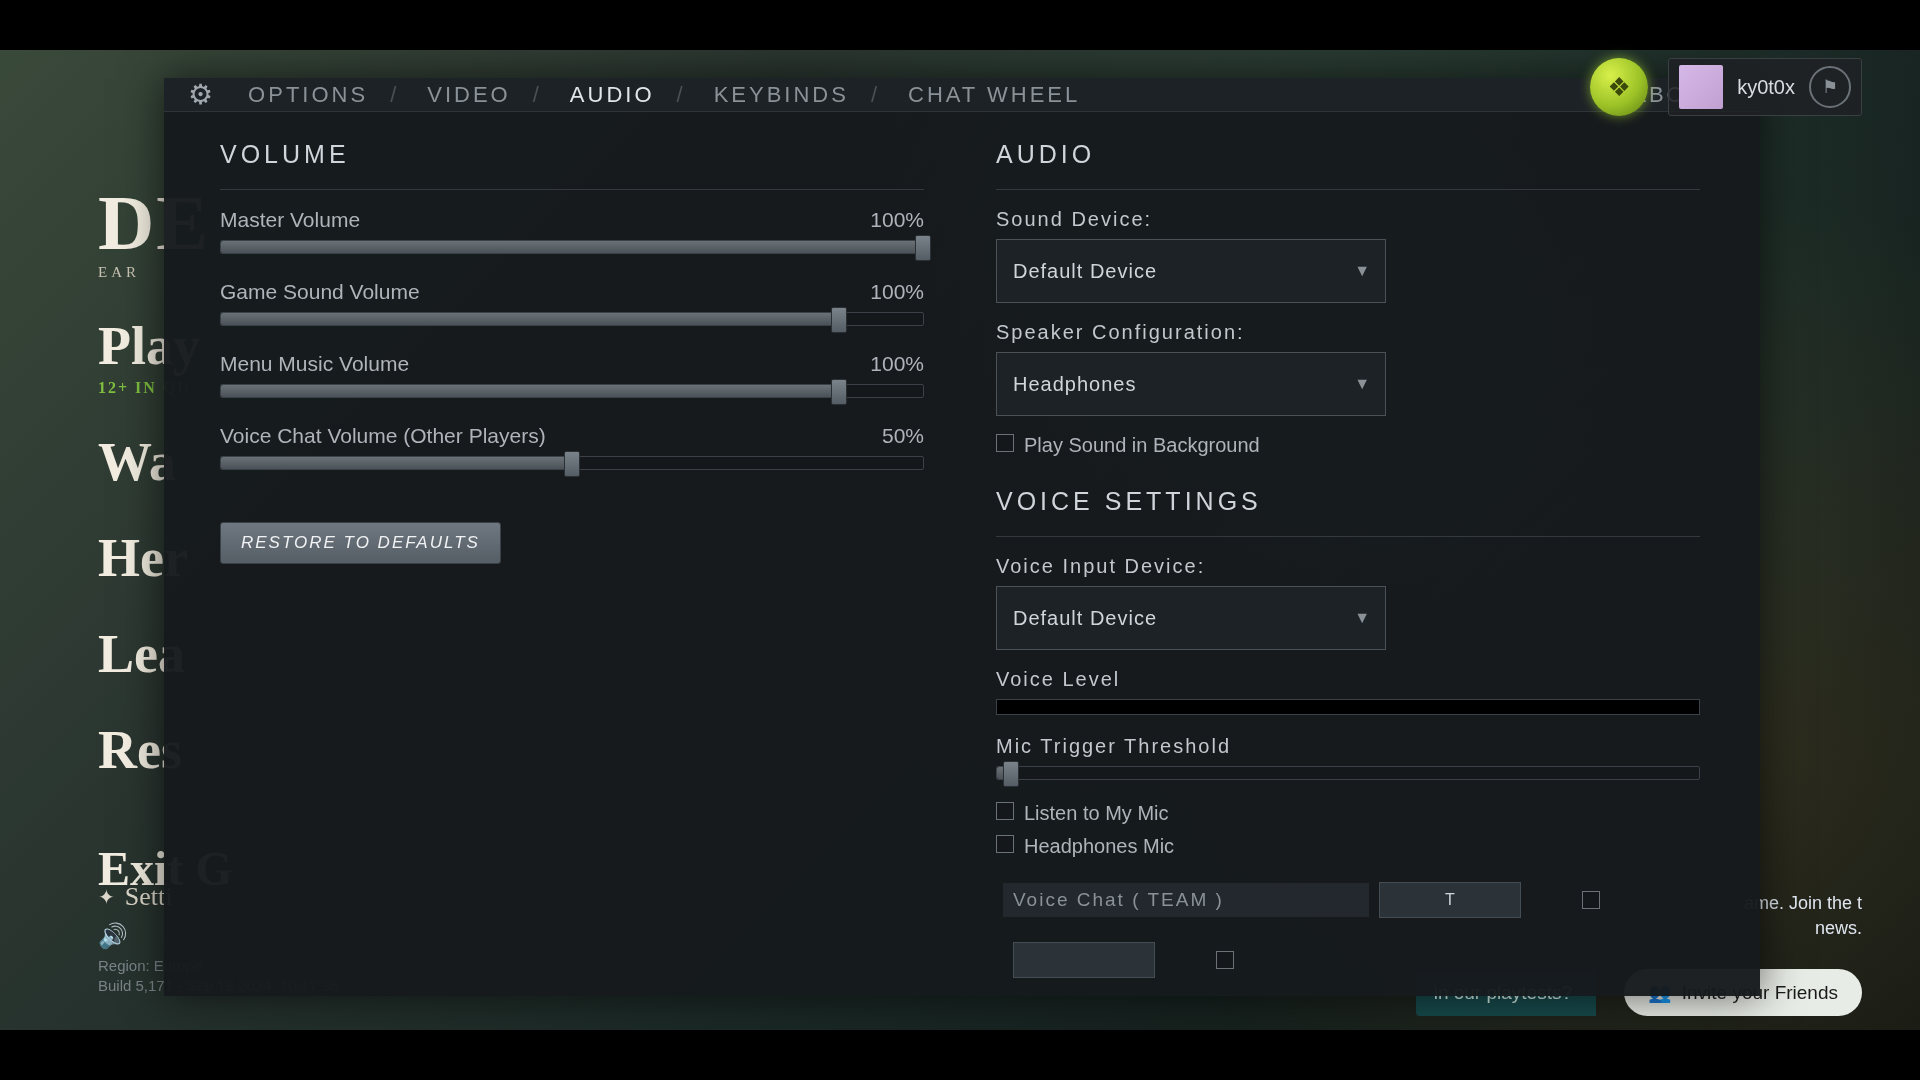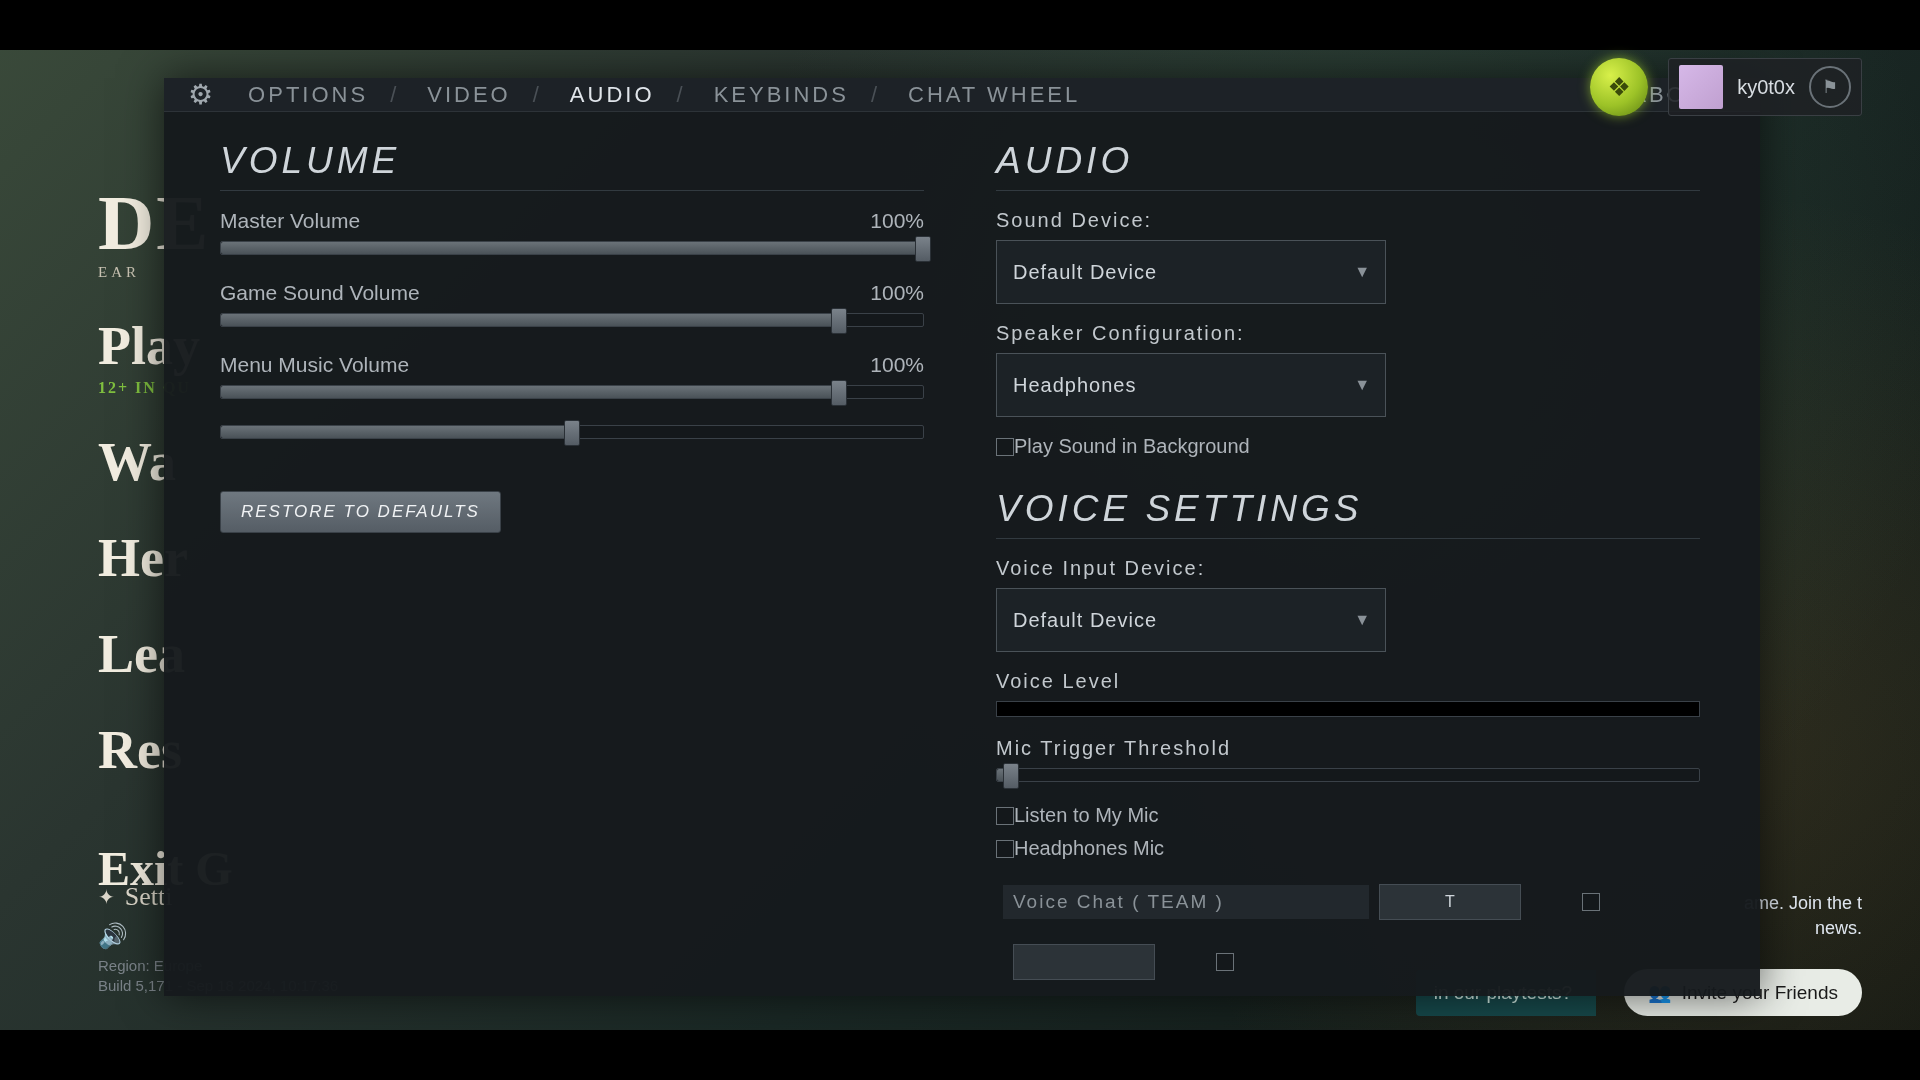--- a/index.html
+++ b/index.html
@@ -32,36 +32,36 @@
   .panel{position:absolute;left:164px;top:78px;width:1596px;height:918px;background:rgba(22,26,29,.97);z-index:4;box-shadow:0 0 40px rgba(0,0,0,.6);display:flex;flex-direction:column;}
   .tabbar{height:48px;display:flex;align-items:center;padding:0 24px;gap:0;border-bottom:1px solid #2d3338;color:#8a9298;font-size:22px;letter-spacing:3px;background:#1d2227;}
   .gear{color:#a0a8ae;font-size:28px;margin-right:18px;}
   .tab{padding:0 14px;cursor:pointer;}
   .tab.sep::after{content:"/";color:#4a5056;margin-left:22px;}
   .tab.active{color:#e0e5ea;}
   .tab-right{margin-left:auto;}
 
   .content{flex:1;display:flex;padding:28px 60px 28px 56px;gap:72px;}
   .col{flex:1;}
-  h2{color:#cfd5da;font-size:37px;font-weight:500;letter-spacing:4px;margin:0 0 18px 0;border-bottom:1px solid #323a40;padding-bottom:8px;font-style:italic;}
+  h2{color:#cfd5da;font-size:25px;font-weight:500;letter-spacing:4px;margin:0 0 18px 0;border-bottom:1px solid #323a40;padding-bottom:20px;}
   h2.nomargin{margin-top:30px;}
   .field-label{color:#c2c8cd;font-size:20px;letter-spacing:2px;margin-bottom:8px;}
 
   .slider-row{margin-bottom:26px;}
   .slider-head{display:flex;justify-content:space-between;color:#aeb4ba;font-size:21px;margin-bottom:8px;}
   .slider-track{position:relative;height:12px;background:#14181b;border:1px solid #3a4148;border-radius:2px;}
   .slider-fill{position:absolute;left:0;top:0;bottom:0;background:linear-gradient(to bottom,#6a7278,#4a5258);border-radius:2px 0 0 2px;}
   .slider-thumb{position:absolute;top:-6px;width:14px;height:24px;background:linear-gradient(to bottom,#7a828a,#545c64);border:1px solid #2a3036;border-radius:2px;transform:translateX(-50%);}
 
   .btn-default{display:inline-block;margin-top:26px;padding:10px 20px;background:linear-gradient(to bottom,#6f7880,#555d65);color:#f0f2f4;font-size:17px;letter-spacing:2px;border-radius:3px;border:1px solid #3a4148;cursor:pointer;font-style:italic;}
 
   .select{position:relative;width:356px;height:40px;background:#1c2226;border:1px solid #4a5258;display:flex;align-items:center;padding:11px 16px;color:#cfd5da;font-size:20px;letter-spacing:1px;margin-bottom:18px;cursor:pointer;}
   .select .chev{position:absolute;right:14px;color:#8a9298;font-size:16px;}
 
-  .check{display:flex;align-items:center;gap:0;color:#aeb4ba;font-size:20px;margin-bottom:10px;cursor:pointer;}
+  .check{display:flex;gap:10px;color:#aeb4ba;font-size:20px;margin-bottom:10px;cursor:pointer;}
   .check .box{width:16px;height:16px;border:1px solid #6a7278;background:#14181b;}
   .meter{height:14px;background:#000;border:1px solid #3a4148;margin:4px 0 20px 0;}
 
   .voice-table{margin-top:14px;}
   .vt-head{display:flex;color:#c2c8cd;font-size:20px;letter-spacing:1px;}
   .vt-col-label{width:356px;}
   .vt-col-key{width:160px;text-align:center;}
   .vt-col-open{width:140px;text-align:center;}
   .vt-row{display:flex;align-items:center;margin-top:24px;padding-left:7px;}
   .vt-row .lbl{width:356px;height:34px;background:#22282d;color:#8a9298;font-size:19px;letter-spacing:2px;display:flex;align-items:center;padding-left:10px;}
@@ -163,20 +163,24 @@
           <span>Menu Music Volume</span>
           <span>100%</span>
         </div>
         <div class="slider-track">
           <div class="slider-fill" style="width:88%"></div>
           <div class="slider-thumb" style="left:88%"></div>
         </div>
       </div>
 
       <div class="slider-row">
+        <div class="slider-head">
+          <span>Voice Chat Volume (Other Players)</span>
+          <span>50%</span>
+        </div>
         <div class="slider-track">
           <div class="slider-fill" style="width:50%"></div>
           <div class="slider-thumb" style="left:50%"></div>
         </div>
       </div>
 
       <div class="btn-default">RESTORE TO DEFAULTS</div>
     </div>
 
     <div class="col">

